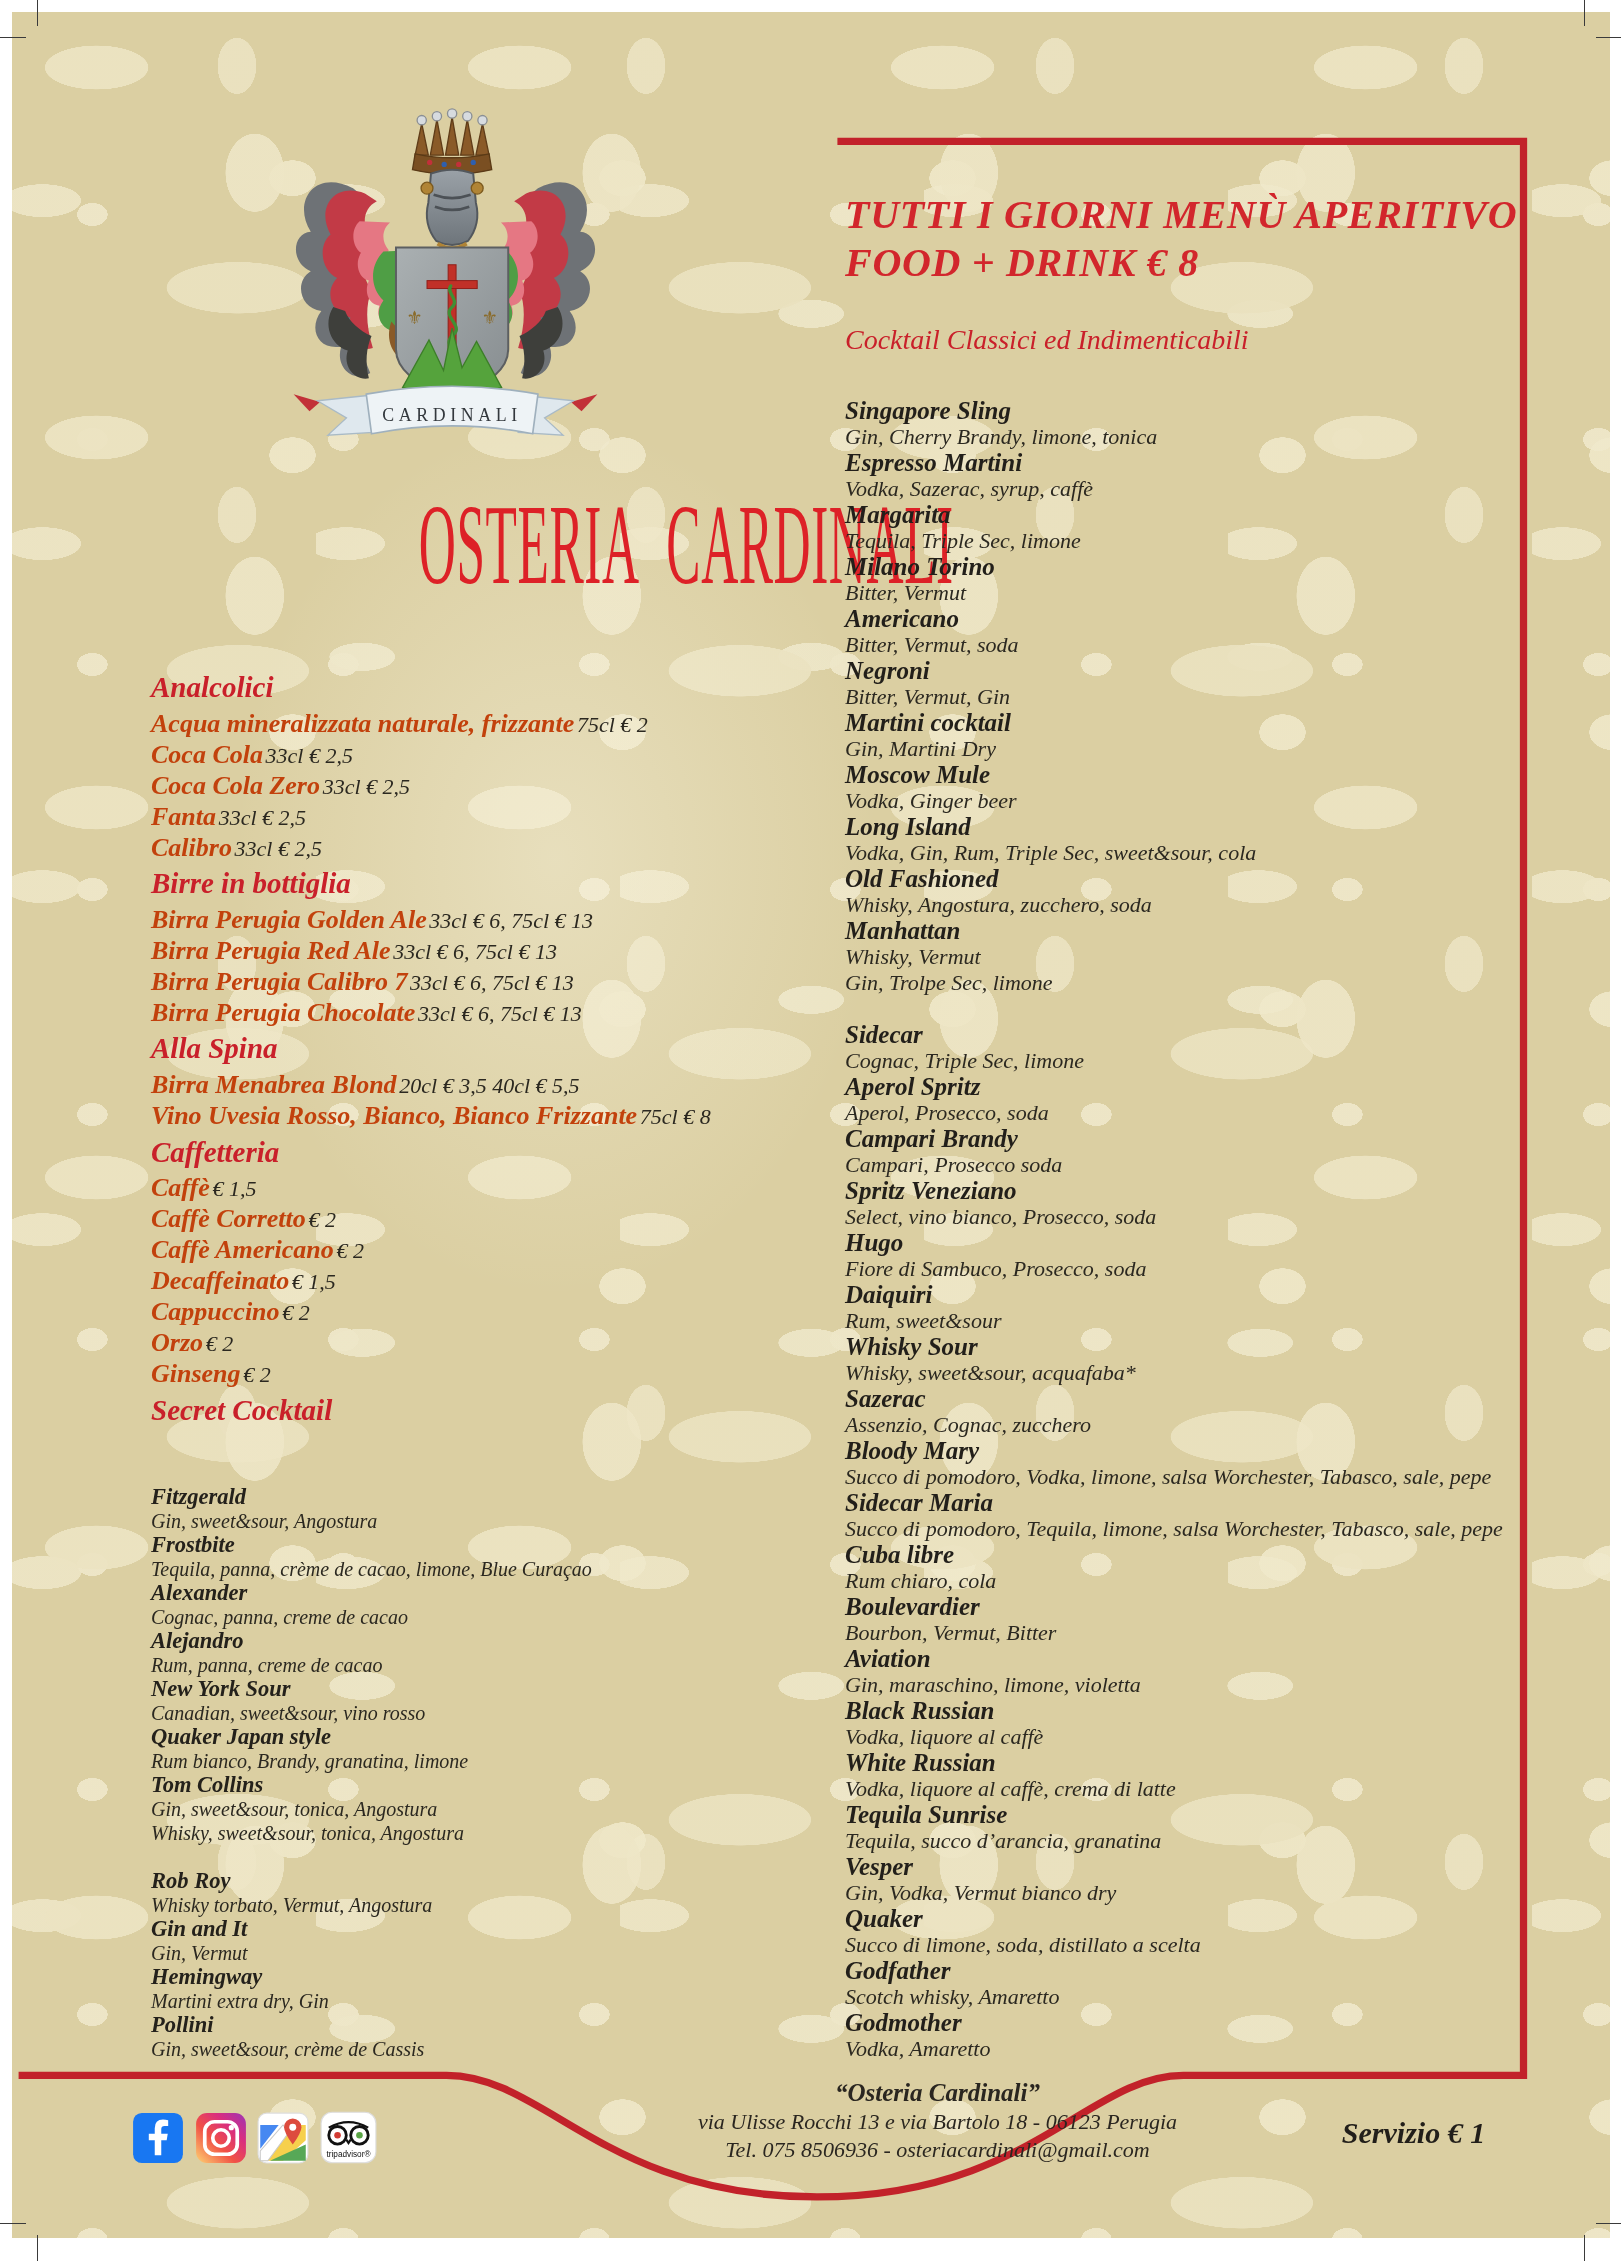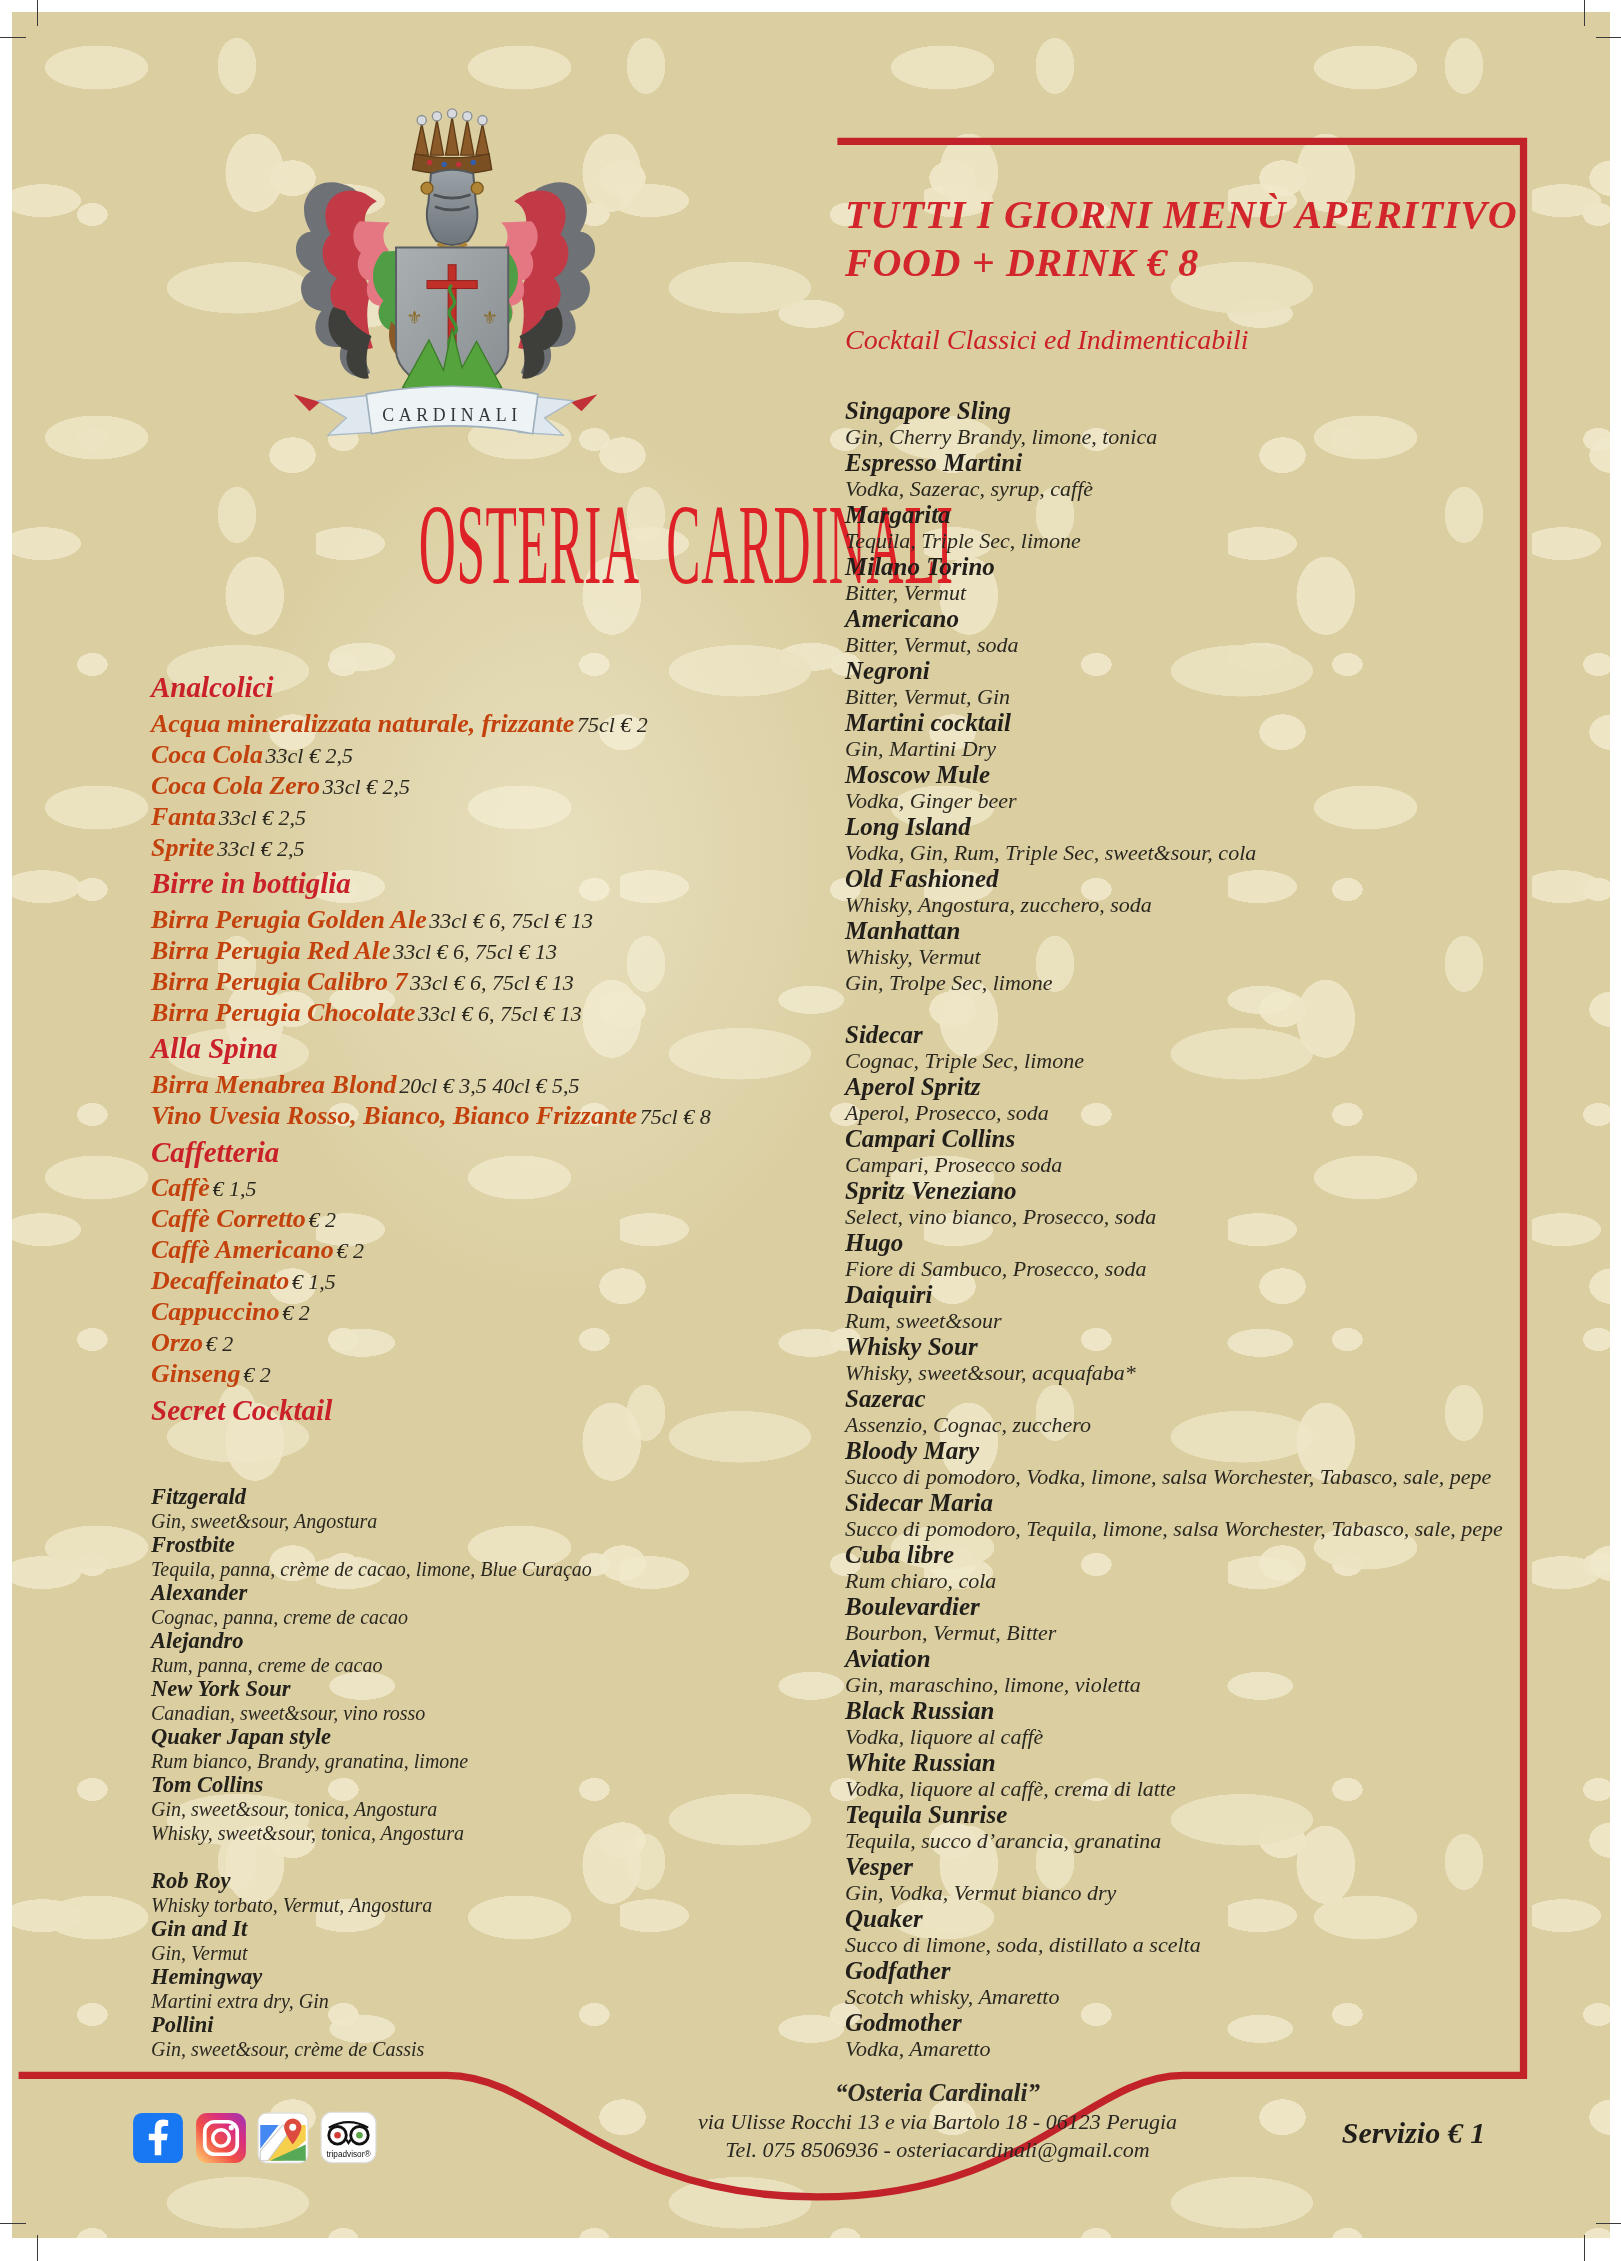--- a/index.html
+++ b/index.html
@@ -149,21 +149,21 @@
   </div>
 
   <div class="left-col">
     <section>
       <h2 class="sec">Analcolici</h2>
       <div>
           <div class="mi"><span class="nm">Acqua mineralizzata naturale, frizzante</span> <span class="dt">75cl € 2</span></div>
           <div class="mi"><span class="nm">Coca Cola</span> <span class="dt">33cl € 2,5</span></div>
           <div class="mi"><span class="nm">Coca Cola Zero</span> <span class="dt">33cl € 2,5</span></div>
           <div class="mi"><span class="nm">Fanta</span> <span class="dt">33cl € 2,5</span></div>
-          <div class="mi"><span class="nm">Sprite</span> <span class="dt">33cl € 2,5</span></div>
+          <div class="mi"><span class="nm">Calibro</span> <span class="dt">33cl € 2,5</span></div>
         </div>
     </section>
     <section>
       <h2 class="sec">Birre in bottiglia</h2>
       <div>
           <div class="mi"><span class="nm">Birra Perugia Golden Ale</span> <span class="dt">33cl € 6, 75cl € 13</span></div>
           <div class="mi"><span class="nm">Birra Perugia Red Ale</span> <span class="dt">33cl € 6, 75cl € 13</span></div>
           <div class="mi"><span class="nm">Birra Perugia Calibro 7</span> <span class="dt">33cl € 6, 75cl € 13</span></div>
           <div class="mi"><span class="nm">Birra Perugia Chocolate</span> <span class="dt">33cl € 6, 75cl € 13</span></div>
         </div>
@@ -297,21 +297,21 @@
         </div>
         <div class="ri">
           <div class="nm2">Sidecar</div>
           <div class="ing">Cognac, Triple Sec, limone</div>
         </div>
         <div class="ri">
           <div class="nm2">Aperol Spritz</div>
           <div class="ing">Aperol, Prosecco, soda</div>
         </div>
         <div class="ri">
-          <div class="nm2">Campari Collins</div>
+          <div class="nm2">Campari Brandy</div>
           <div class="ing">Campari, Prosecco soda</div>
         </div>
         <div class="ri">
           <div class="nm2">Spritz Veneziano</div>
           <div class="ing">Select, vino bianco, Prosecco, soda</div>
         </div>
         <div class="ri">
           <div class="nm2">Hugo</div>
           <div class="ing">Fiore di Sambuco, Prosecco, soda</div>
         </div>

